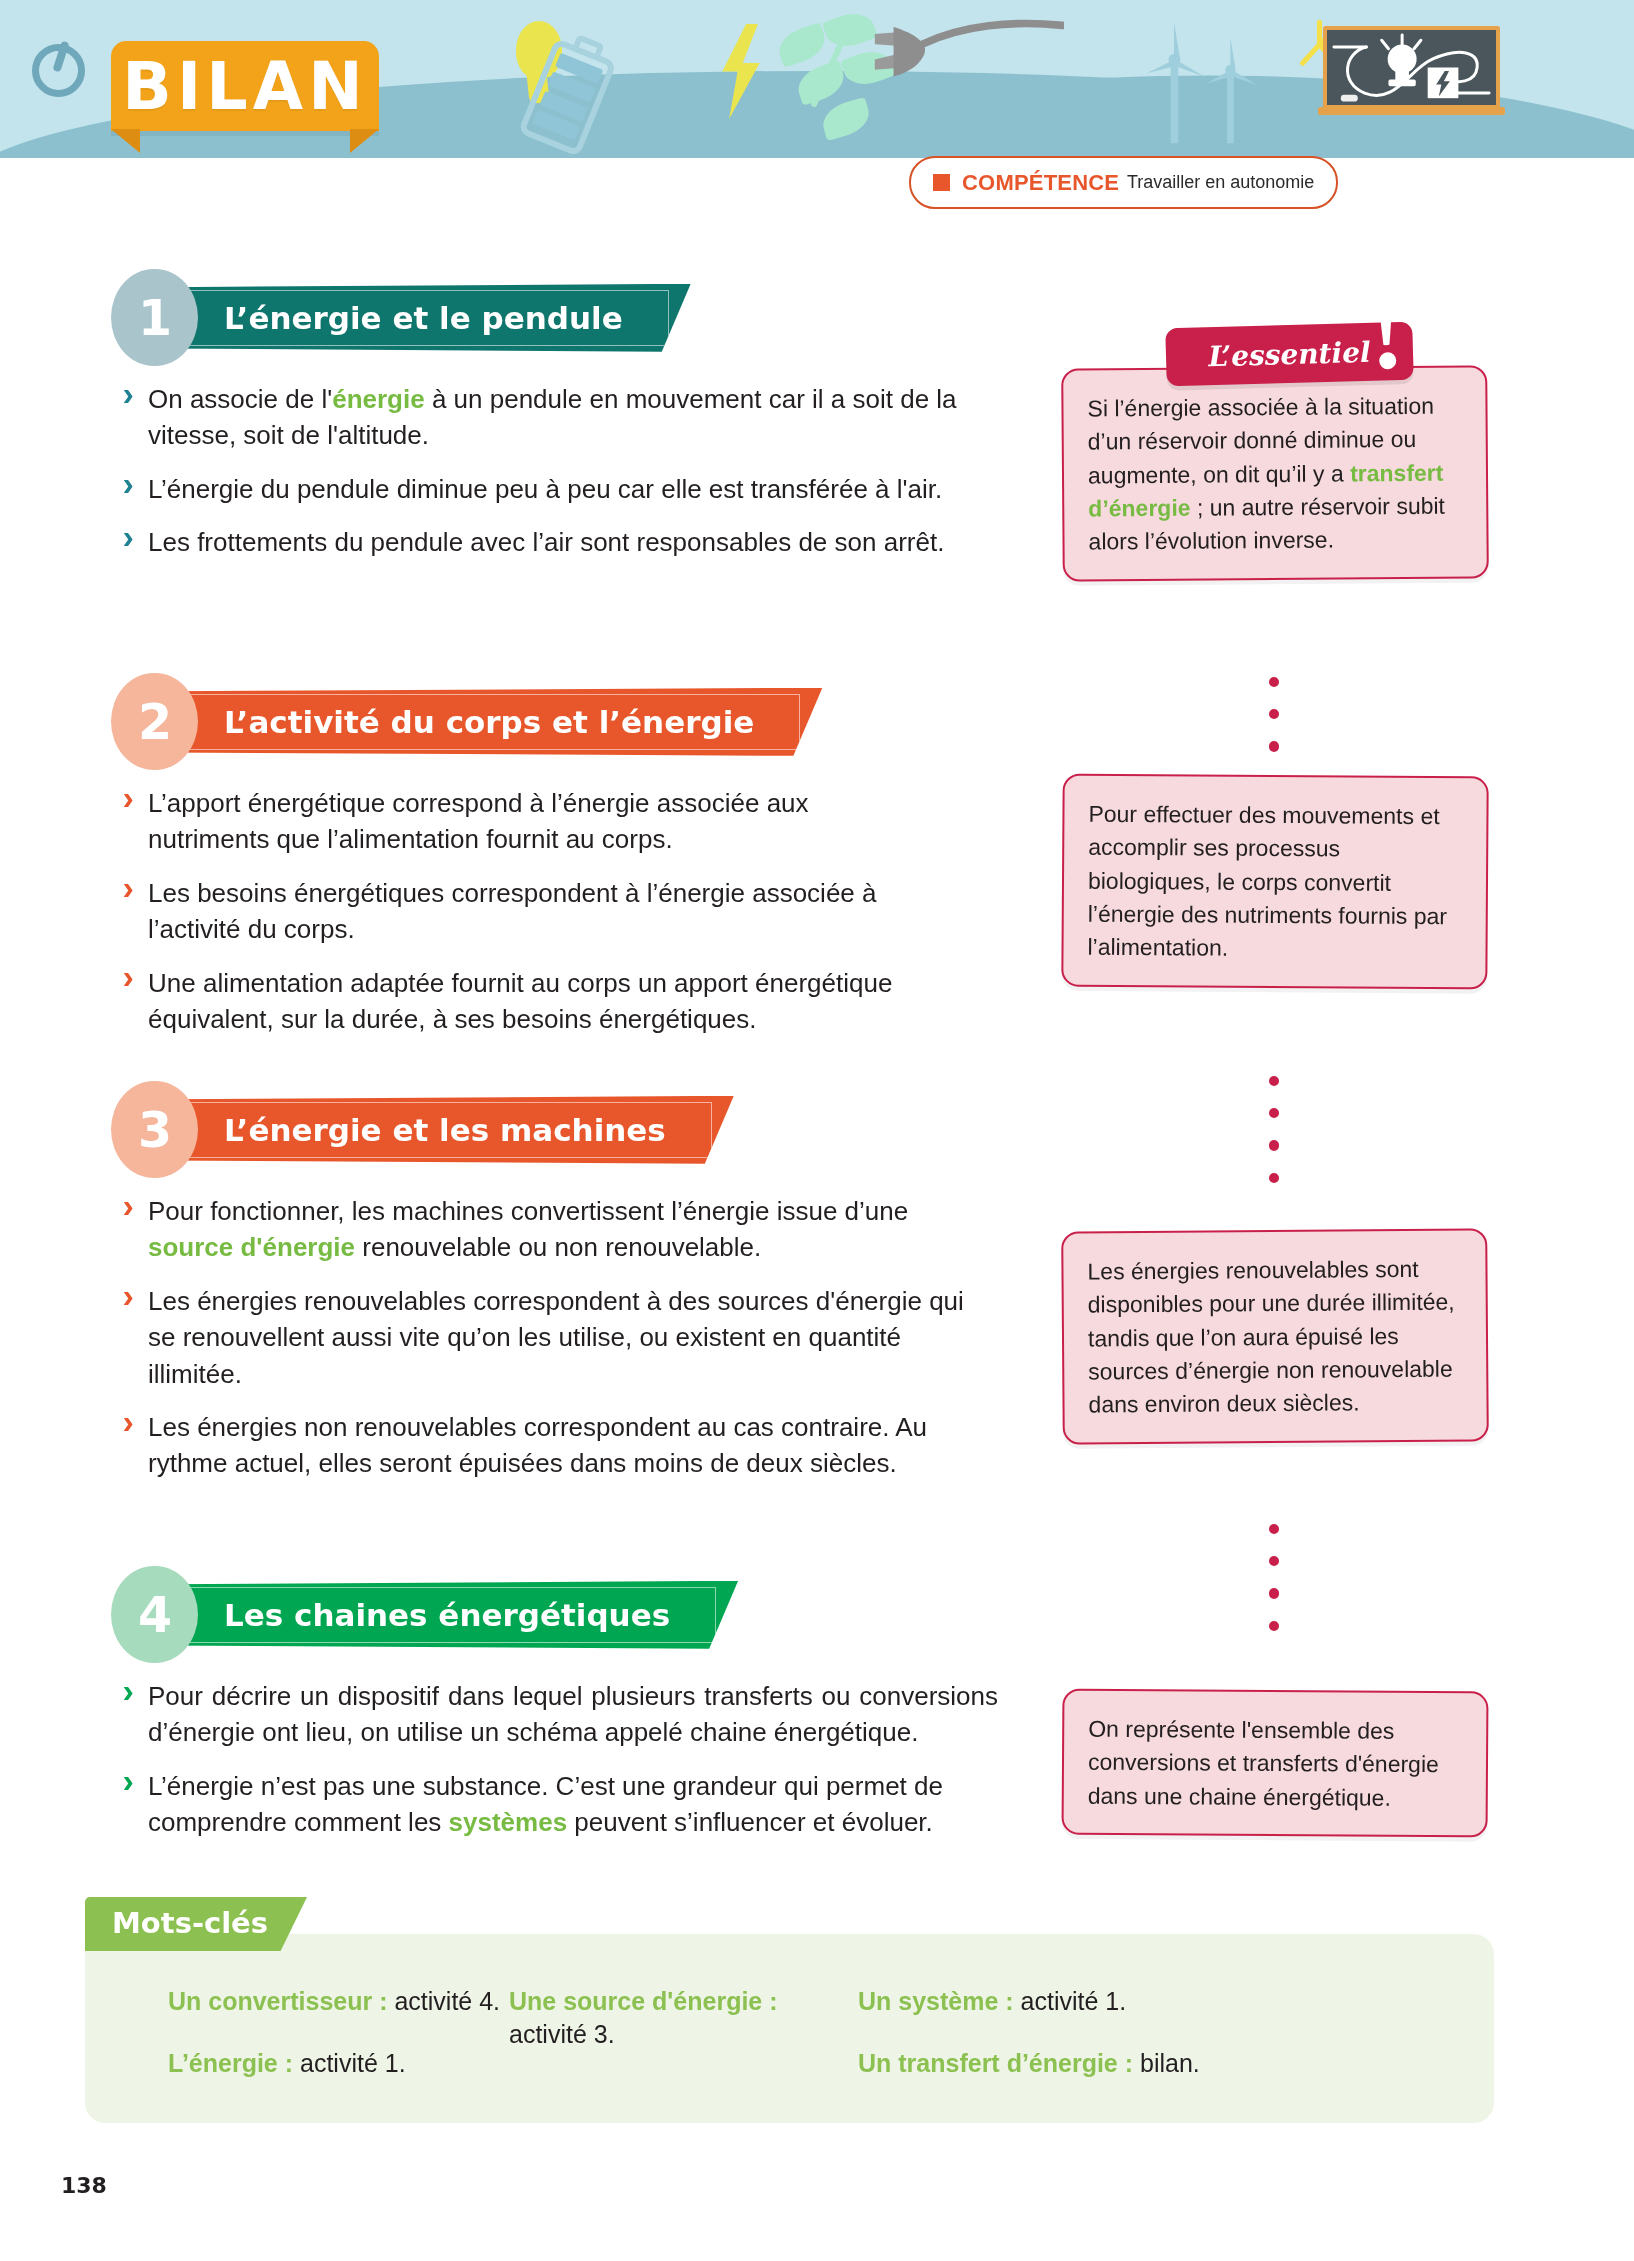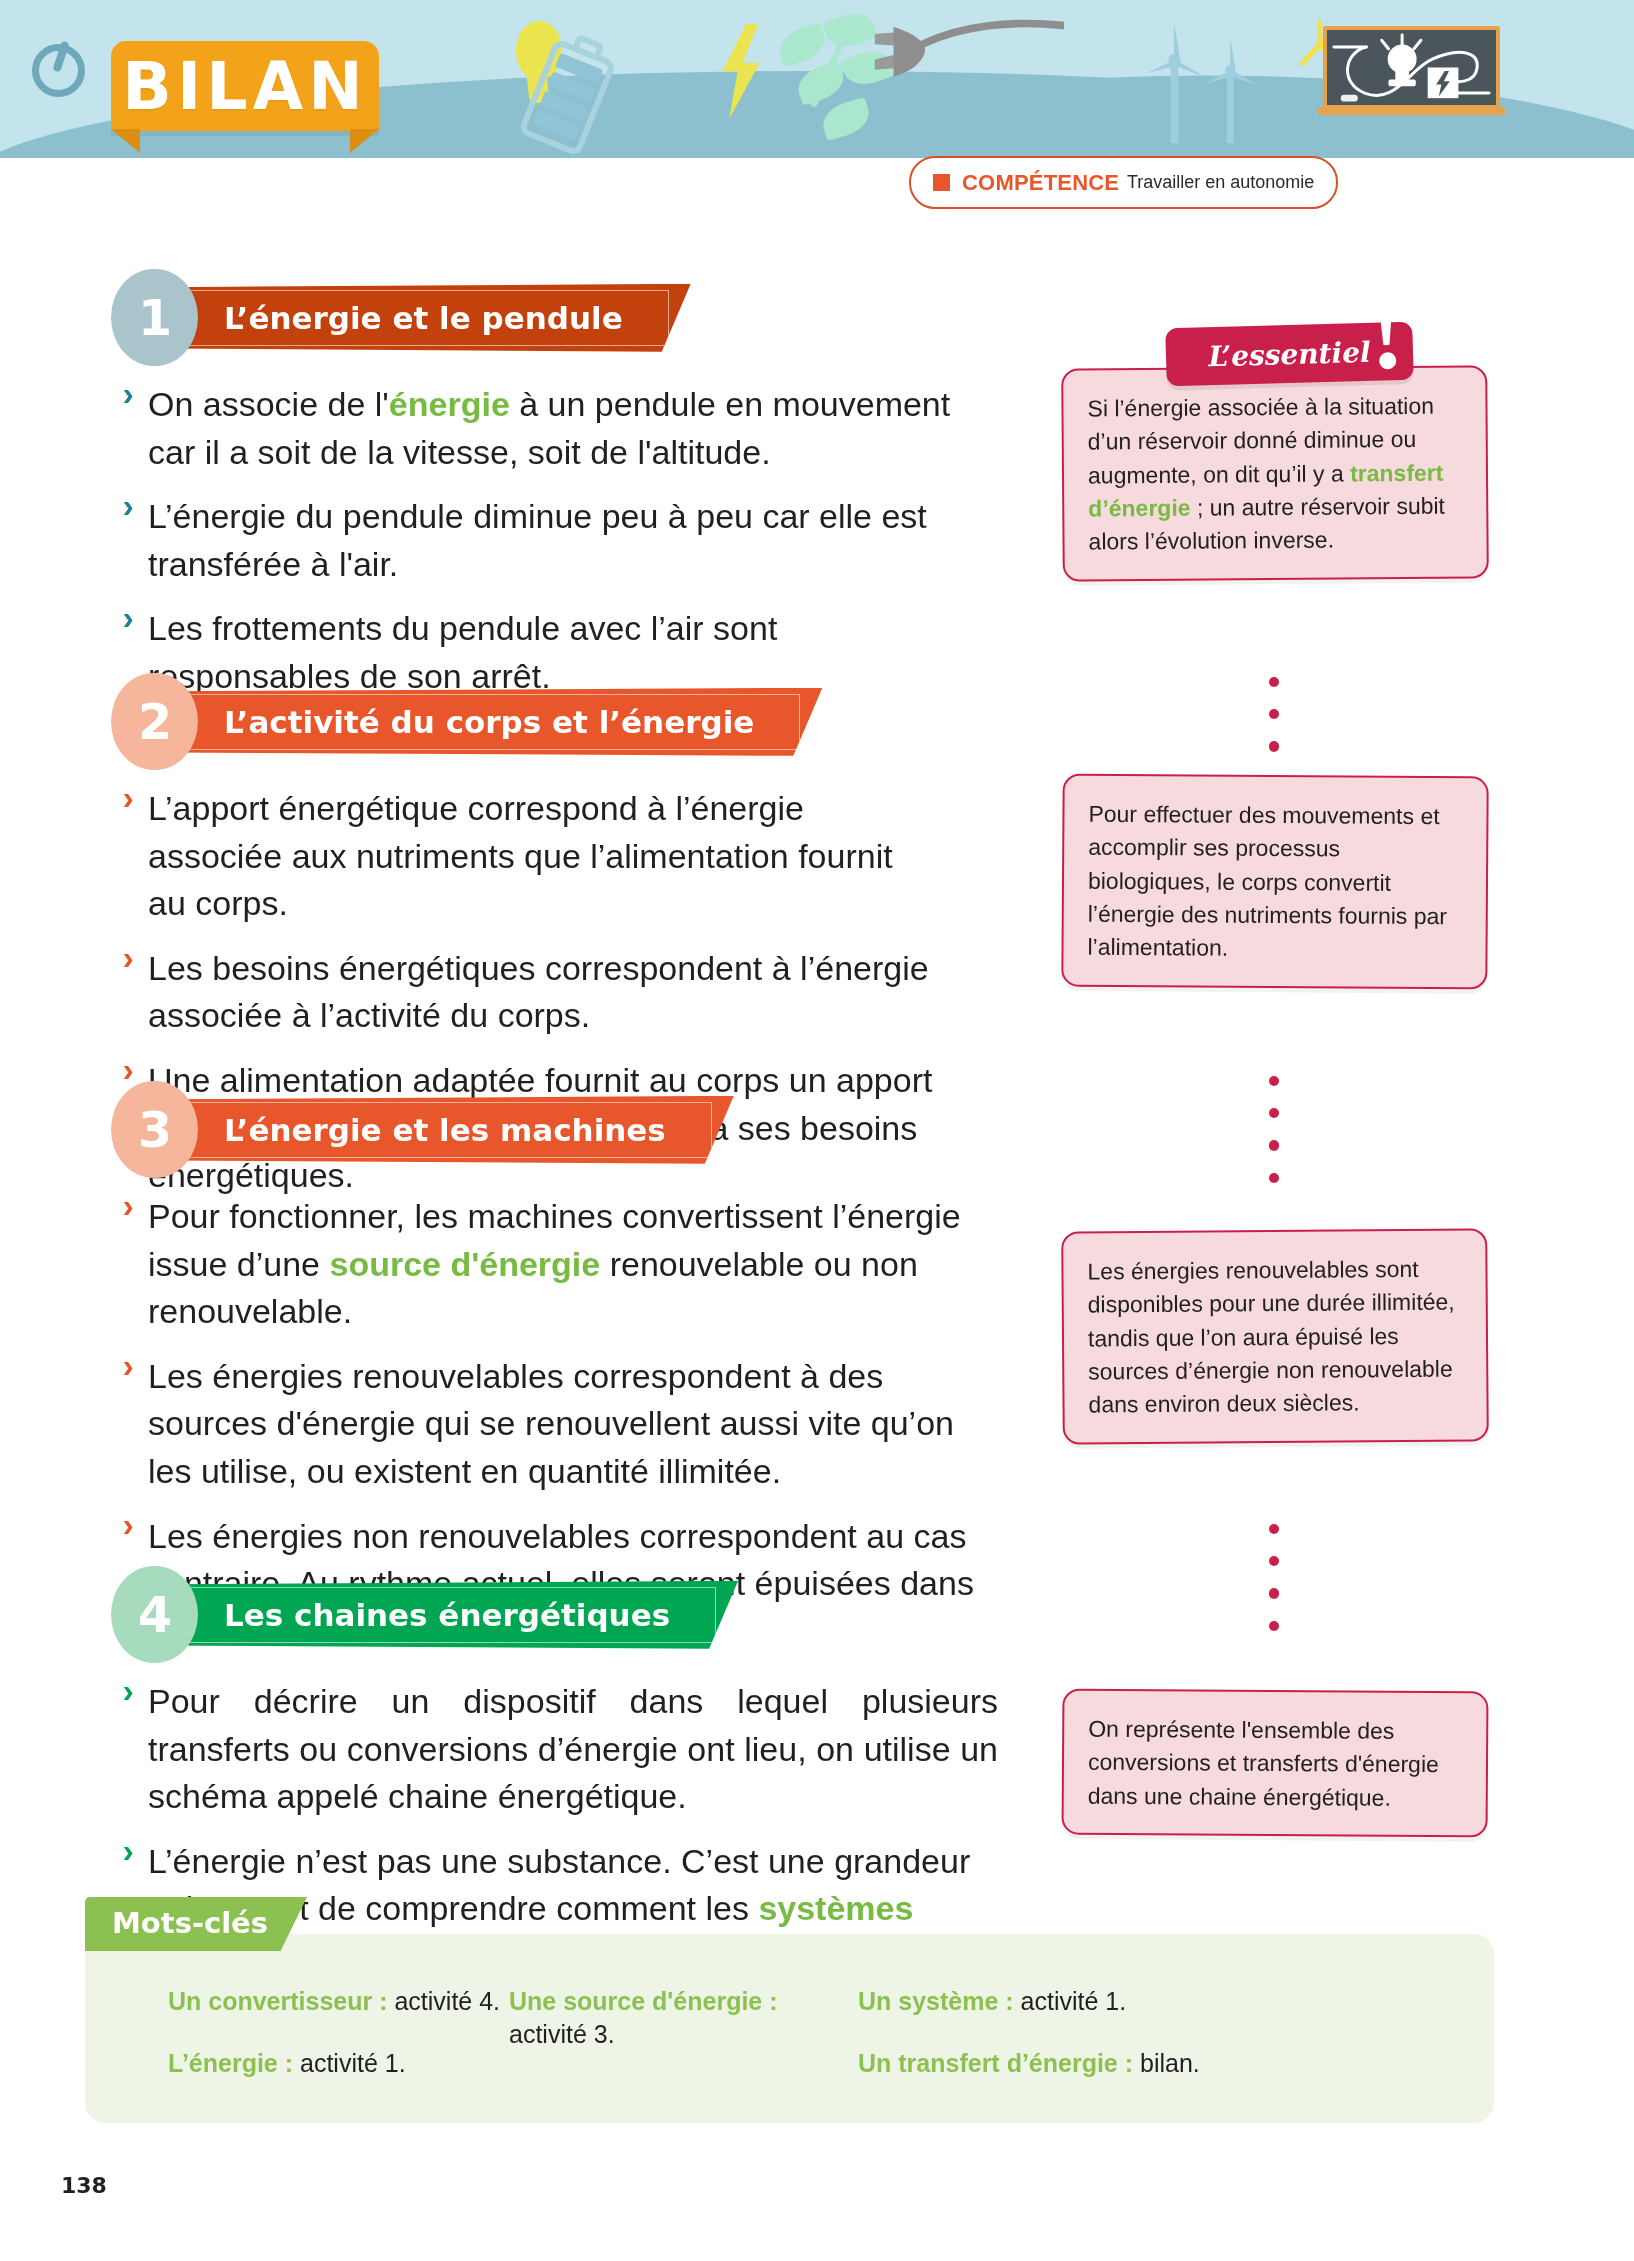--- a/index.html
+++ b/index.html
@@ -230,21 +230,21 @@
     font-family: "DejaVu Sans", sans-serif;
     font-weight: 700;
     font-size: 31px;
     white-space: nowrap;
     z-index: 2;
   }
 
   
   .sec1 .sec-num { background: #1e8293; }
   .sec1 .sec-num .ring { background: #a9c4cb; }
-  .sec1 .sec-ribbon { background: #c2410c;
+  .sec1 .sec-ribbon { background: #0f766e;
     clip-path: polygon(0 3.4px, 100% 0, calc(100% - 29px) 100%, 0 calc(100% - 3.4px)); justify-content: flex-end; }
 
   .sec2 .sec-num { background: #e8572b; }
   .sec2 .sec-num .ring { background: #f6b69c; }
   .sec2 .sec-ribbon { background: #e8572b;
     clip-path: polygon(0 3.4px, 100% 0, calc(100% - 29px) 100%, 0 calc(100% - 3.4px)); }
 
   .sec3 .sec-num { background: #e8572b; }
   .sec3 .sec-num .ring { background: #f6b69c; }
   .sec3 .sec-ribbon { background: #e8572b;
@@ -254,21 +254,21 @@
   .sec4 .sec-num .ring { background: #a6dcbd; }
   .sec4 .sec-ribbon { background: #00a651;
     clip-path: polygon(0 3.4px, 100% 0, calc(100% - 29px) 100%, 0 calc(100% - 3.4px)); }
 
   
   .bullets { margin-top: 22px; }
   .bullet {
     position: relative;
     padding-left: 29px;
     margin-bottom: 17px;
-    font-size: 34px;
+    font-size: 26px;
     line-height: 1.40;
     color: #231f20;
     font-family: "Liberation Sans", sans-serif;
   }
   .bullet::before {
     content: "\203A";
     position: absolute; left: 3.4px; top: -5.1px;
     font-size: 34px; font-weight: 700; line-height: 1;
   }
   .sec1 .bullet::before { color: #1e8293; }

